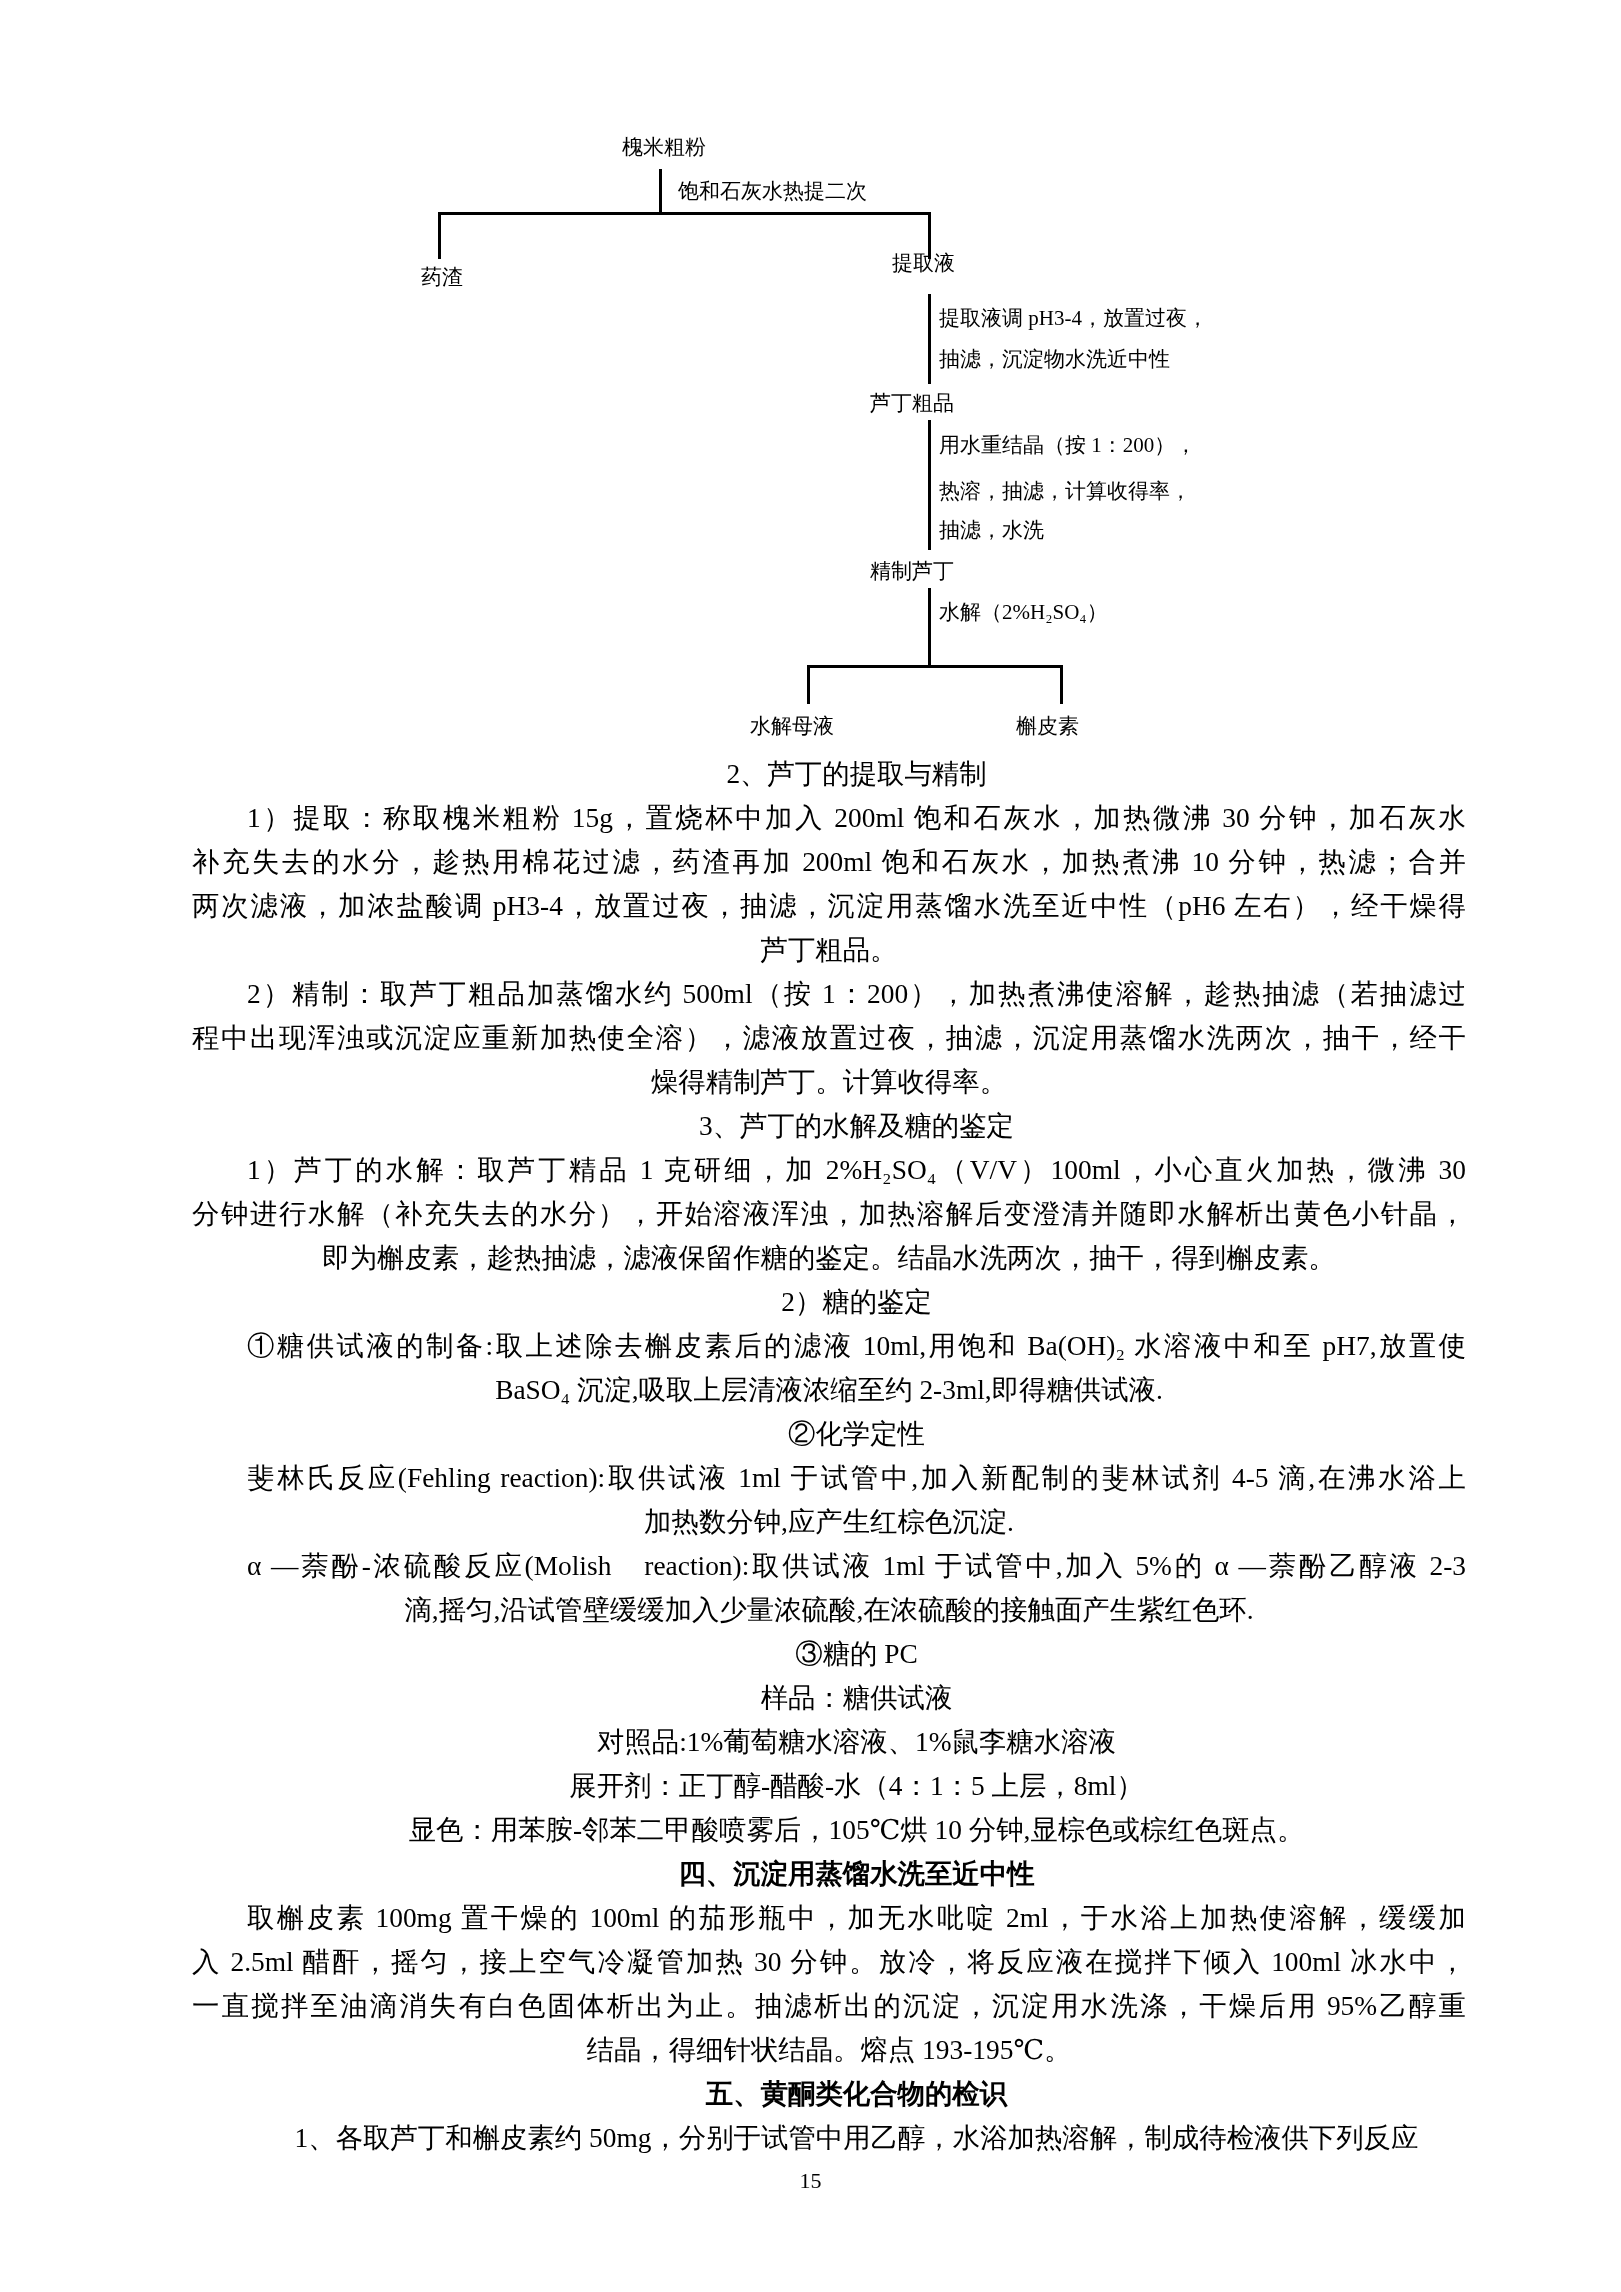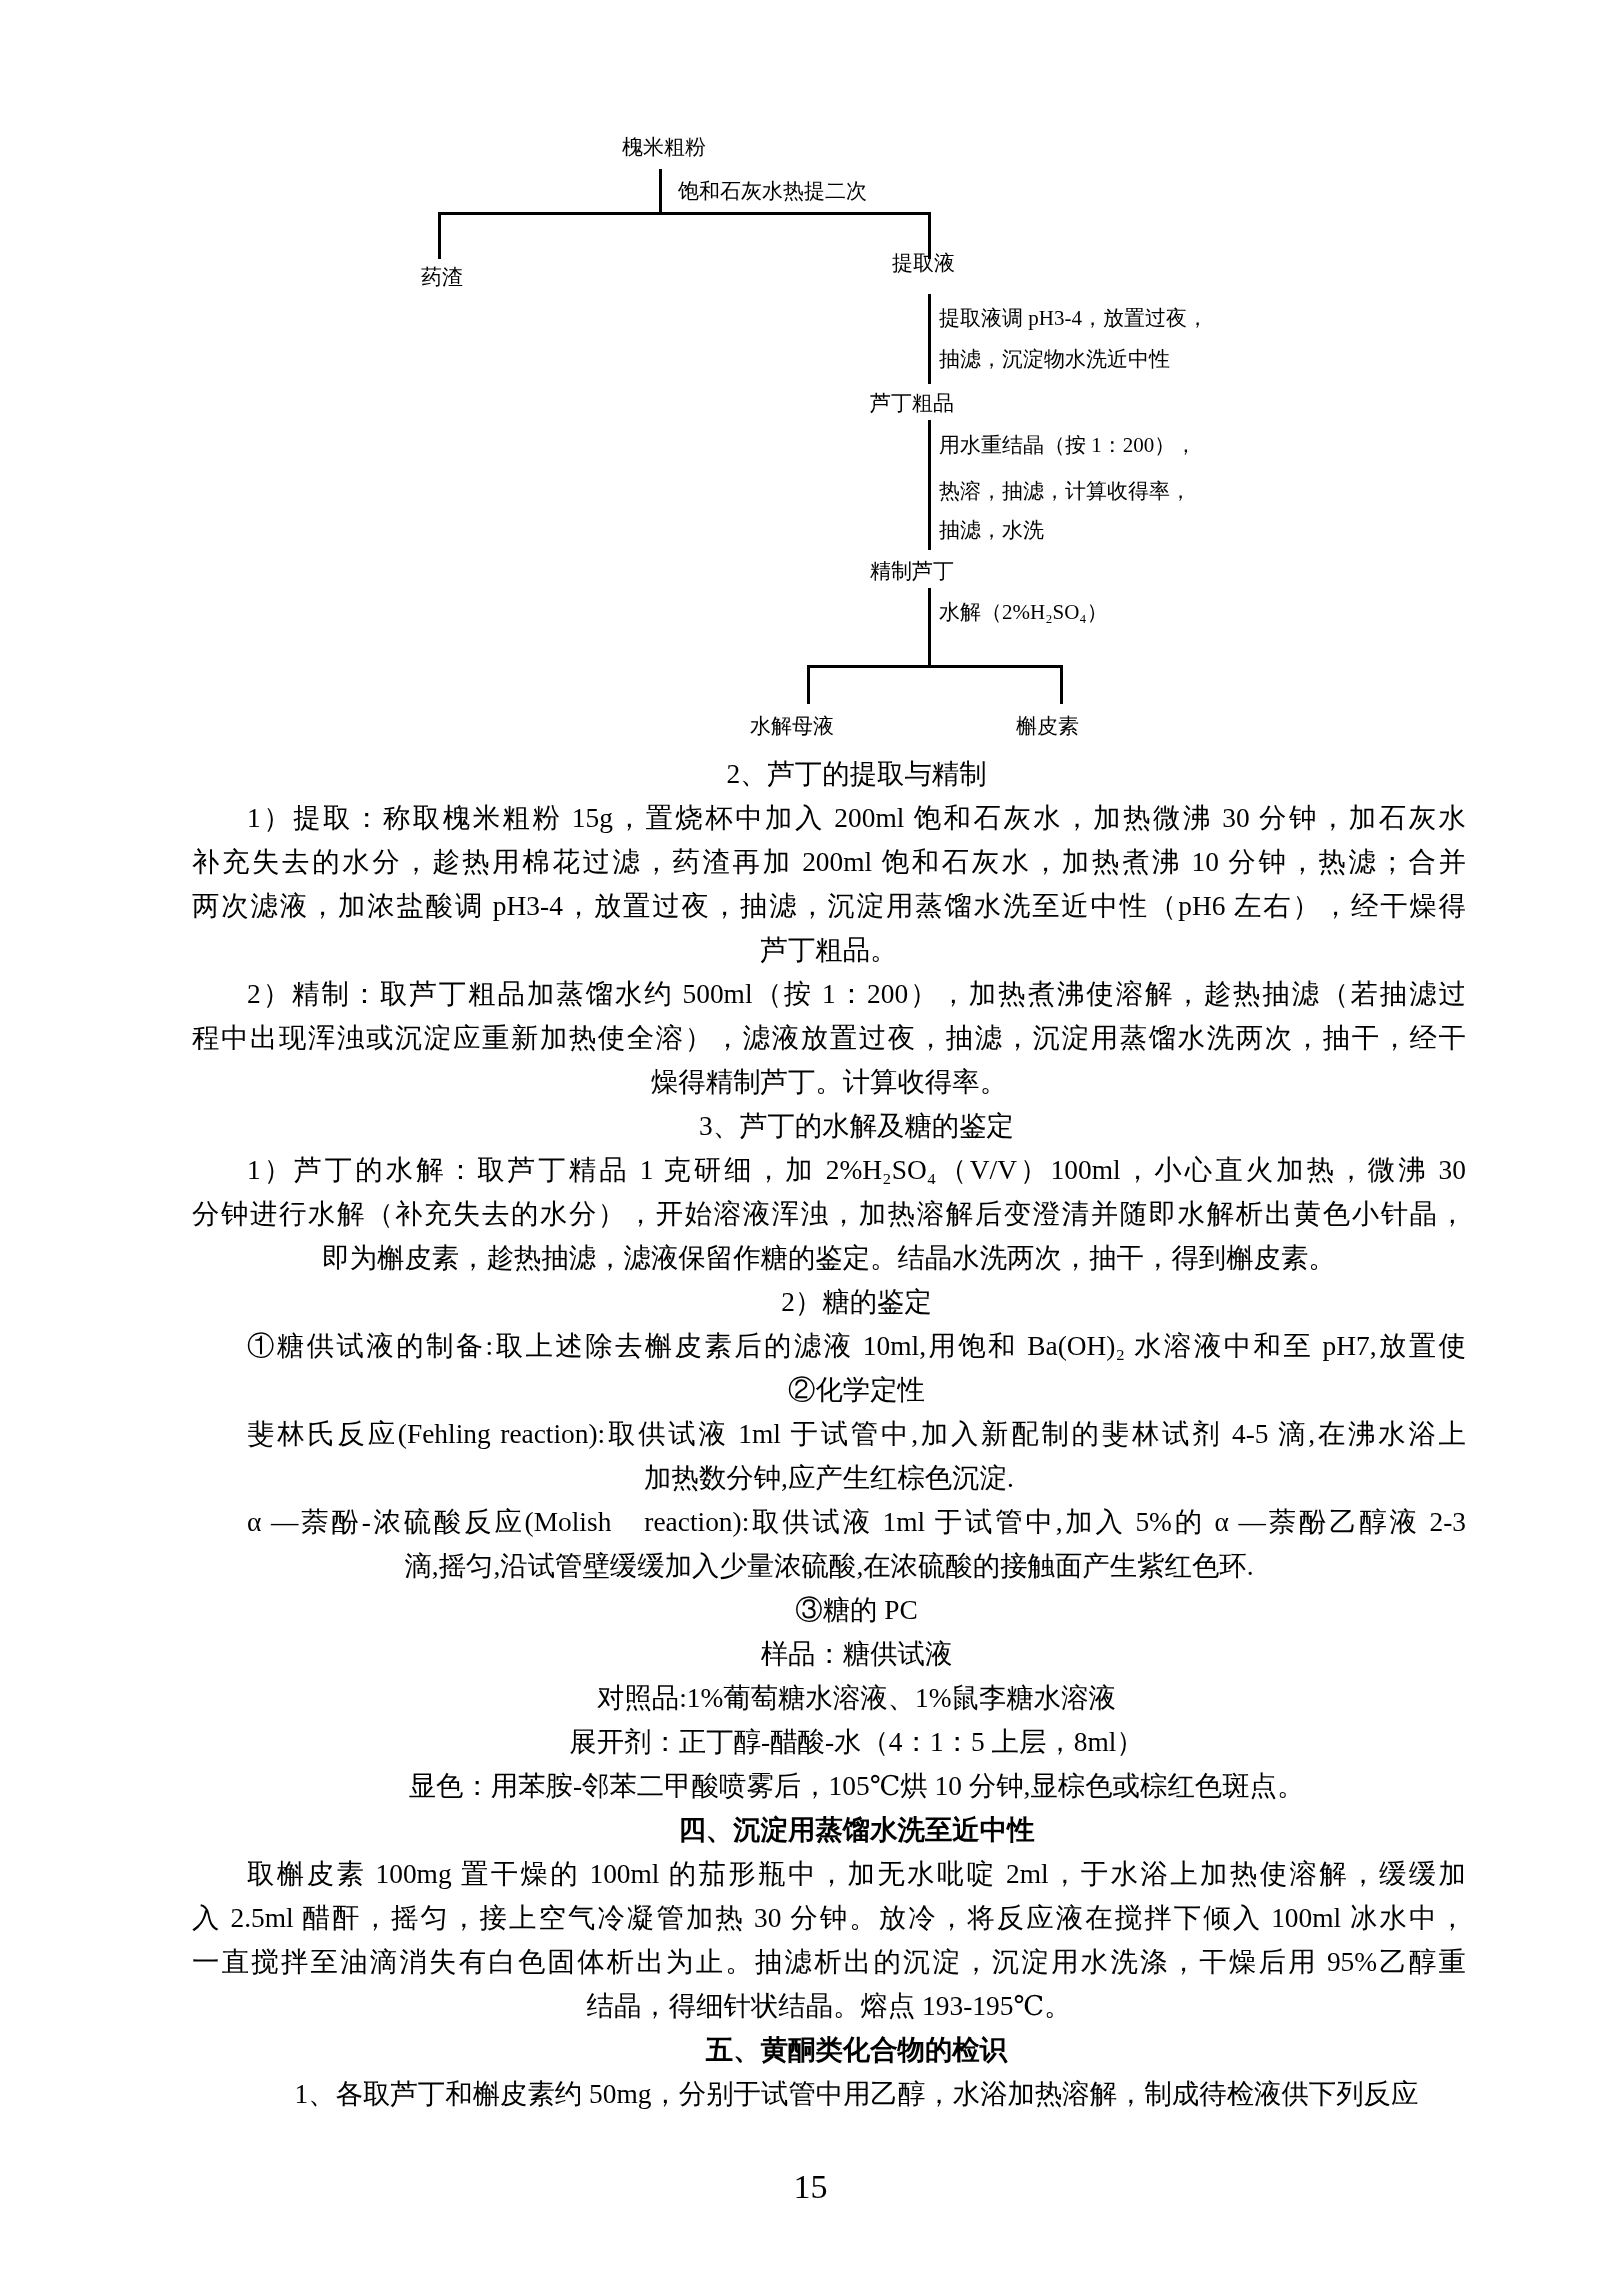--- a/index.html
+++ b/index.html
@@ -17,21 +17,21 @@
   #body-text{position:absolute;left:192px;top:752px;width:1274px;}
   .bline{
     height:44px;line-height:44px;font-size:27.4px;white-space:normal;
     overflow:hidden;text-align:center;
   }
   .ind{padding-left:55px;}
   .fill{text-align:justify;text-align-last:justify;text-justify:inter-ideograph;}
   .hei{font-family:"Liberation Sans","DejaVu Sans",sans-serif;font-weight:bold;}
   #page-number{
     position:absolute;left:0;top:2168px;width:1621px;text-align:center;
-    font-size:34px;
+    font-size:22px;
   }
 </style>
 </head>
 <body>
 
 <div id="flowchart">
   <div class="fc-node" style="left:622px;top:131px;">槐米粗粉</div>
 
   <div class="fc-line vline" style="left:659px;top:169px;height:45px;"></div>
   <div class="fc-ann" style="left:678px;top:175px;">饱和石灰水热提二次</div>
@@ -75,20 +75,21 @@
   <div class="bline">芦丁粗品。</div>
   <div class="bline ind fill">2）精制：取芦丁粗品加蒸馏水约 500ml（按 1：200），加热煮沸使溶解，趁热抽滤（若抽滤过</div>
   <div class="bline fill">程中出现浑浊或沉淀应重新加热使全溶），滤液放置过夜，抽滤，沉淀用蒸馏水洗两次，抽干，经干</div>
   <div class="bline">燥得精制芦丁。计算收得率。</div>
   <div class="bline ind">3、芦丁的水解及糖的鉴定</div>
   <div class="bline ind fill">1）芦丁的水解：取芦丁精品 1 克研细，加 2%H₂SO₄（V/V）100ml，小心直火加热，微沸 30</div>
   <div class="bline fill">分钟进行水解（补充失去的水分），开始溶液浑浊，加热溶解后变澄清并随即水解析出黄色小针晶，</div>
   <div class="bline">即为槲皮素，趁热抽滤，滤液保留作糖的鉴定。结晶水洗两次，抽干，得到槲皮素。</div>
   <div class="bline ind">2）糖的鉴定</div>
   <div class="bline ind fill">①糖供试液的制备:取上述除去槲皮素后的滤液 10ml,用饱和 Ba(OH)₂ 水溶液中和至 pH7,放置使</div>
+  <div class="bline">BaSO₄ 沉淀,吸取上层清液浓缩至约 2-3ml,即得糖供试液.</div>
   <div class="bline ind">②化学定性</div>
   <div class="bline ind fill">斐林氏反应(Fehling reaction):取供试液 1ml 于试管中,加入新配制的斐林试剂 4-5 滴,在沸水浴上</div>
   <div class="bline">加热数分钟,应产生红棕色沉淀.</div>
   <div class="bline ind fill">α —萘酚-浓硫酸反应(Molish　reaction):取供试液 1ml 于试管中,加入 5%的 α —萘酚乙醇液 2-3</div>
   <div class="bline">滴,摇匀,沿试管壁缓缓加入少量浓硫酸,在浓硫酸的接触面产生紫红色环.</div>
   <div class="bline ind">③糖的 PC</div>
   <div class="bline ind">样品：糖供试液</div>
   <div class="bline ind">对照品:1%葡萄糖水溶液、1%鼠李糖水溶液</div>
   <div class="bline ind">展开剂：正丁醇-醋酸-水（4：1：5 上层，8ml）</div>
   <div class="bline ind">显色：用苯胺-邻苯二甲酸喷雾后，105℃烘 10 分钟,显棕色或棕红色斑点。</div>

